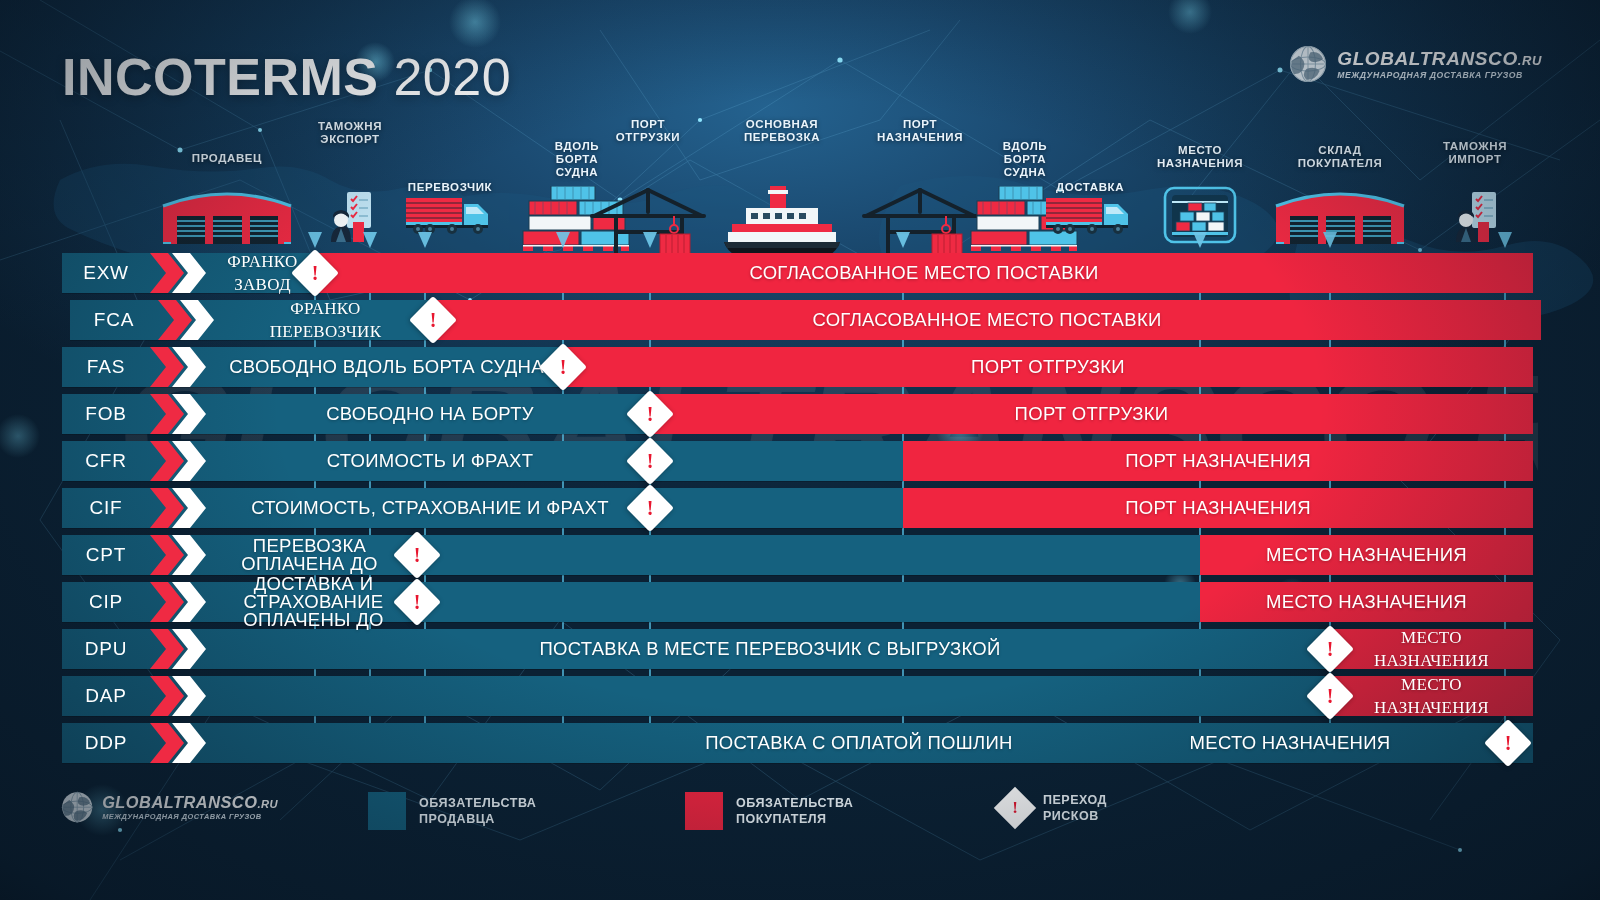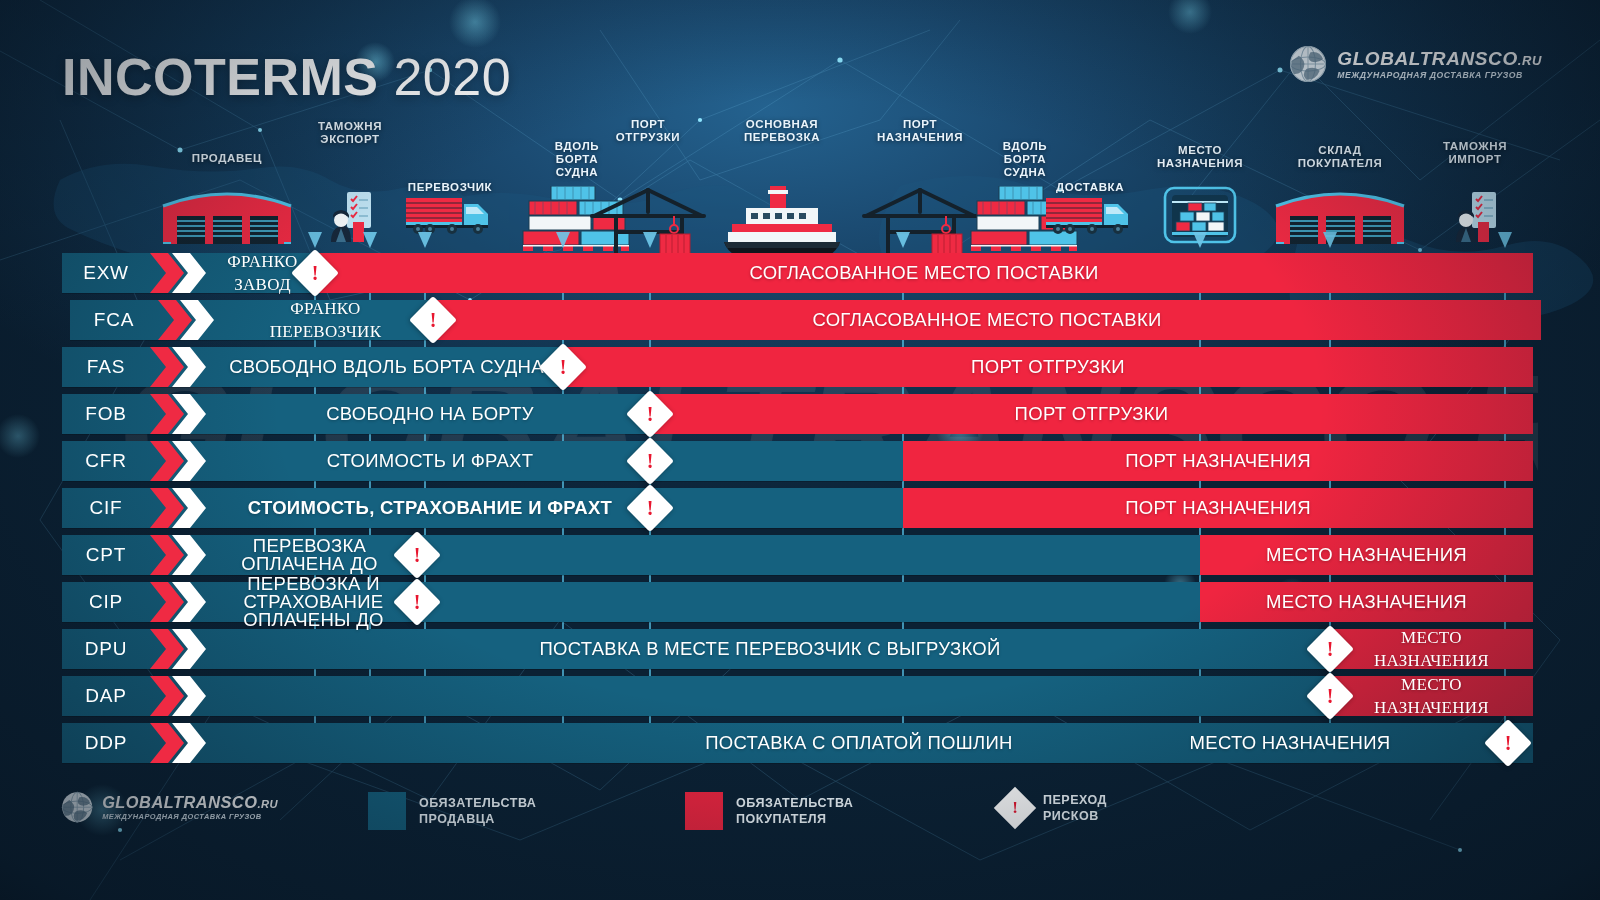--- a/index.html
+++ b/index.html
@@ -596,21 +596,21 @@
       <div class="row" style="top: 488px;">
         <div class="bar-seller" style="left: 0px; width: 841px;"></div>
         <div class="bar-buyer" style="left: 841px; width: 630px;"></div>
         <div class="code">CIF</div>
         <div class="chev red"><svg width="34" height="40" viewBox="0 0 34 40">
             <path d="M0,0 L18,0 L34,20 L18,40 L0,40 L16,20z" fill="#ef2a43"></path>
           </svg></div>
         <div class="chev white"><svg width="34" height="40" viewBox="0 0 34 40">
             <path d="M0,0 L18,0 L34,20 L18,40 L0,40 L16,20z" fill="#ffffff"></path>
           </svg></div>
-        <div class="lbl" style="left: 148px; width: 440px; font-weight: bold;">СТОИМОСТЬ, СТРАХОВАНИЕ И ФРАХТ</div>
+        <div class="lbl" style="left: 148px; width: 440px;">СТОИМОСТЬ, СТРАХОВАНИЕ И ФРАХТ</div>
         <div class="lbl" style="left: 841px; width: 630px;">ПОРТ НАЗНАЧЕНИЯ</div>
         <div class="diamond" style="left: 571px;">
           <span>!</span>
         </div>
       </div>
       <div class="row" style="top: 535px;">
         <div class="bar-seller" style="left: 0px; width: 1138px;"></div>
         <div class="bar-buyer" style="left: 1138px; width: 333px;"></div>
         <div class="code">CPT</div>
         <div class="chev red"><svg width="34" height="40" viewBox="0 0 34 40">
@@ -628,21 +628,21 @@
       <div class="row" style="top: 582px;">
         <div class="bar-seller" style="left: 0px; width: 1138px;"></div>
         <div class="bar-buyer" style="left: 1138px; width: 333px;"></div>
         <div class="code">CIP</div>
         <div class="chev red"><svg width="34" height="40" viewBox="0 0 34 40">
             <path d="M0,0 L18,0 L34,20 L18,40 L0,40 L16,20z" fill="#ef2a43"></path>
           </svg></div>
         <div class="chev white"><svg width="34" height="40" viewBox="0 0 34 40">
             <path d="M0,0 L18,0 L34,20 L18,40 L0,40 L16,20z" fill="#ffffff"></path>
           </svg></div>
-        <div class="lbl" style="left: 148px; width: 207px;">ПЕРЕВОЗКА И СТРАХОВАНИЕ ОПЛАЧЕНЫ ДО</div>
+        <div class="lbl" style="left: 148px; width: 207px;">ДОСТАВКА И СТРАХОВАНИЕ ОПЛАЧЕНЫ ДО</div>
         <div class="lbl" style="left: 1138px; width: 333px;">МЕСТО НАЗНАЧЕНИЯ</div>
         <div class="diamond" style="left: 338px;">
           <span>!</span>
         </div>
       </div>
       <div class="row" style="top: 629px;">
         <div class="bar-seller" style="left: 0px; width: 1268px;"></div>
         <div class="bar-buyer" style="left: 1268px; width: 203px;"></div>
         <div class="code">DPU</div>
         <div class="chev red"><svg width="34" height="40" viewBox="0 0 34 40">

